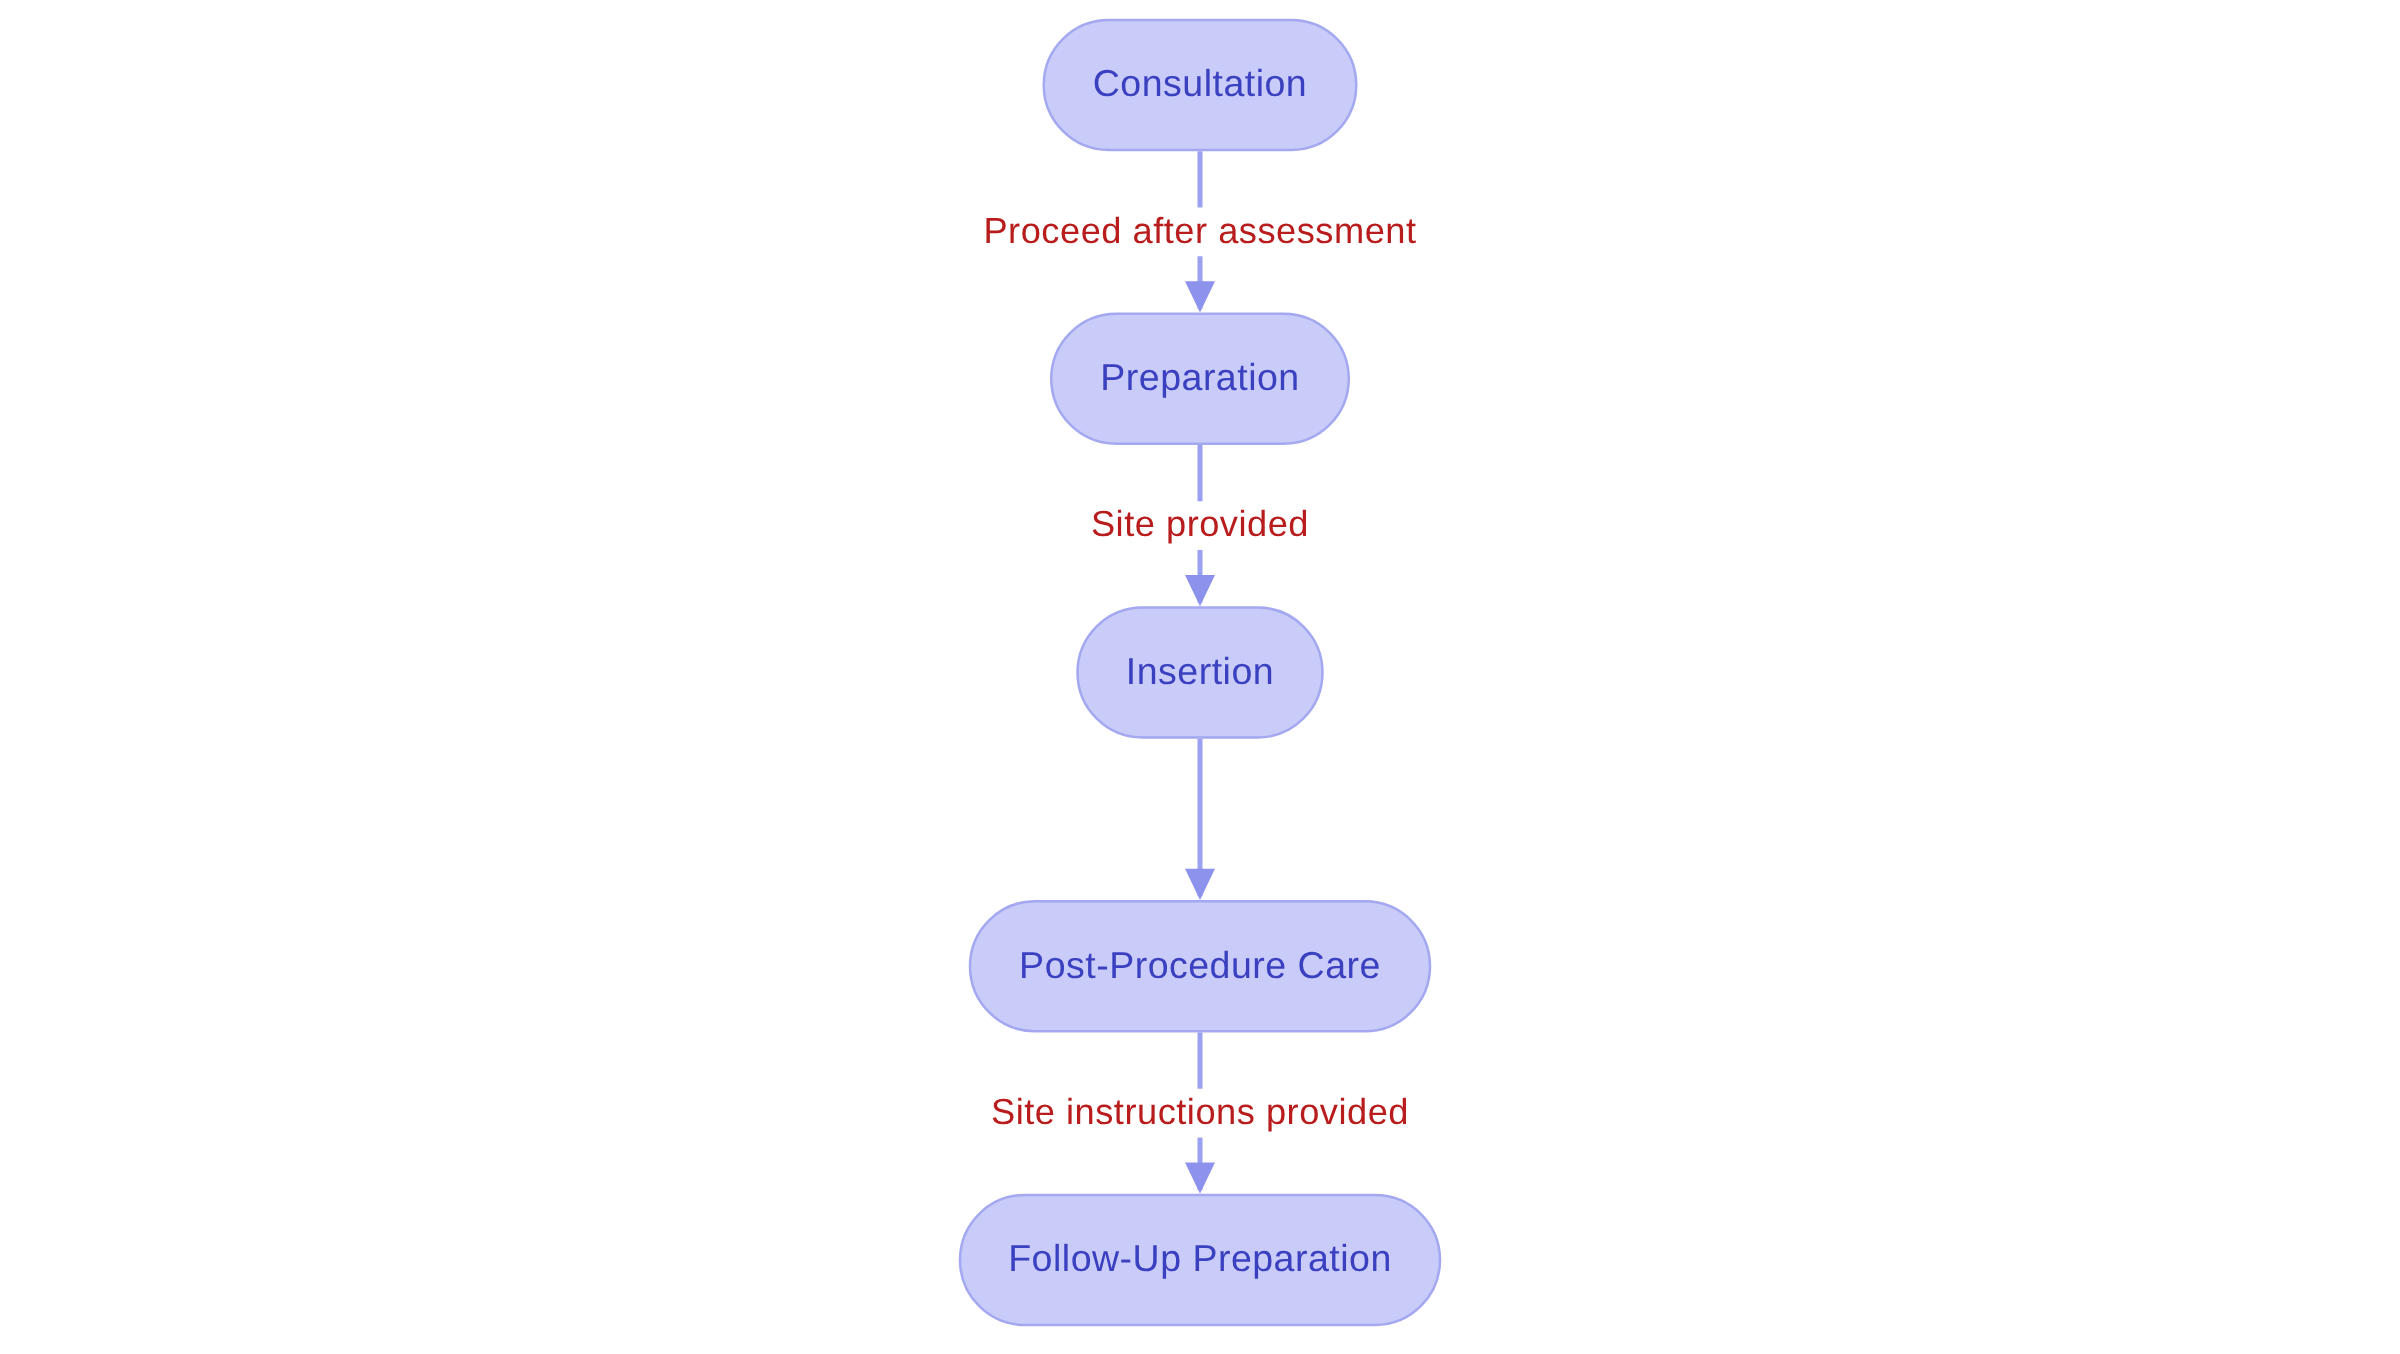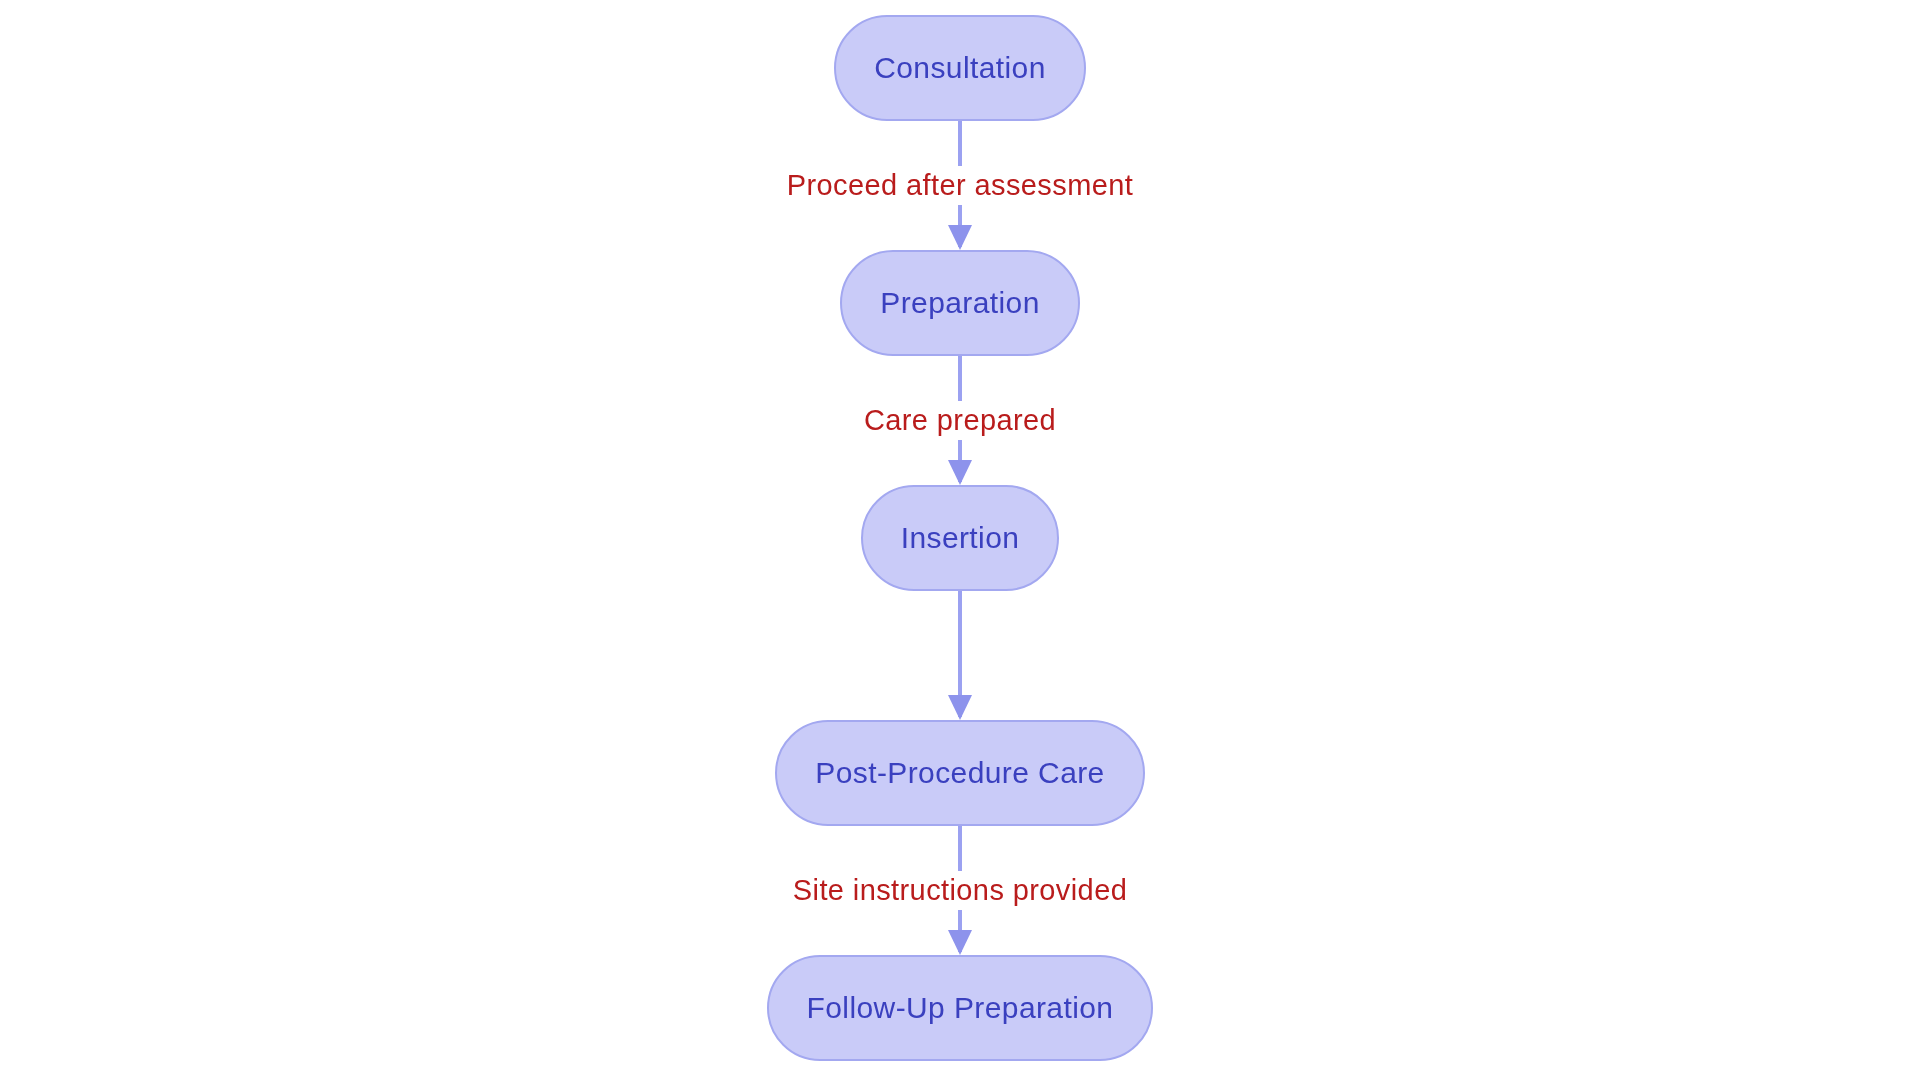--- a/index.html
+++ b/index.html
@@ -95,21 +95,21 @@
       <div class="edge-label">Proceed after assessment</div>
       <div class="arrowhead"></div>
     </div>
 
     <div class="node">
       <span>Preparation</span>
     </div>
 
     <div class="connector">
       <div class="edge-line"></div>
-      <div class="edge-label">Care prepared</div>
+      <div class="edge-label">Site provided</div>
       <div class="arrowhead"></div>
     </div>
 
     <div class="node">
       <span>Insertion</span>
     </div>
 
     <div class="connector">
       <div class="edge-line"></div>
       <div class="arrowhead"></div>

